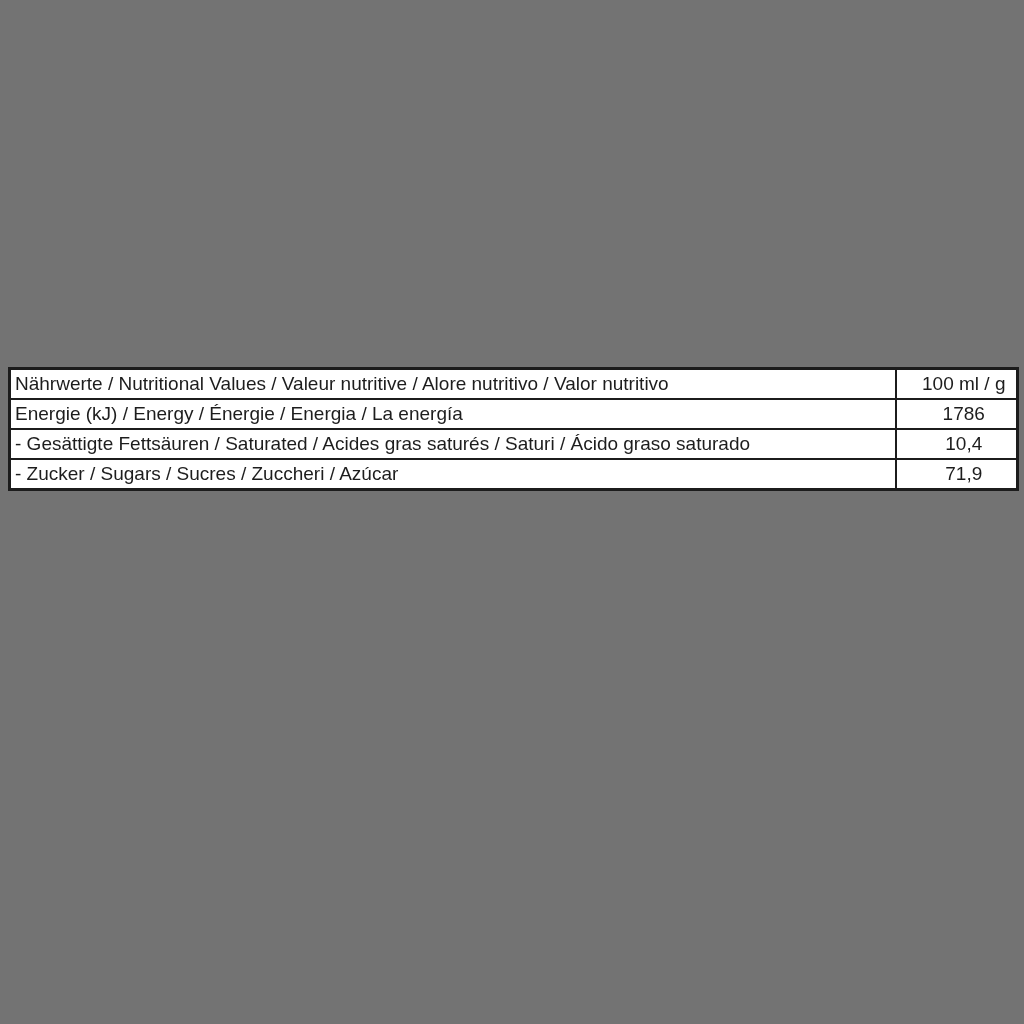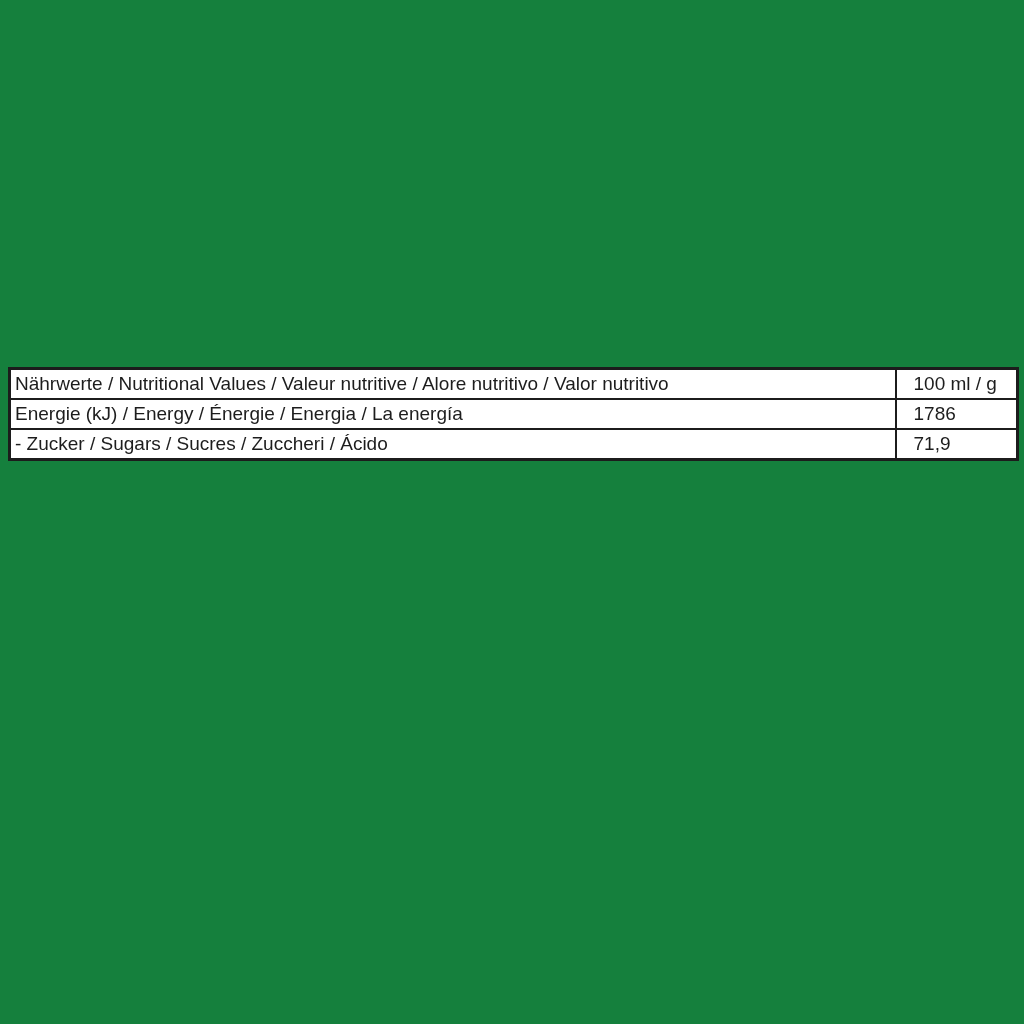--- a/index.html
+++ b/index.html
@@ -7,21 +7,21 @@
     padding: 0;
     width: 1024px;
     height: 1024px;
     background: #ffffff;
     font-family: "Liberation Sans", sans-serif;
   }
   .page {
     position: relative;
     width: 1024px;
     height: 1024px;
-    background: #15803d;
+    background: #737373;
     overflow: hidden;
   }
   table.nutrition {
     position: absolute;
     top: 367px;
     left: 8px;
     width: 1008px;
     border-collapse: collapse;
     table-layout: fixed;
     border: 3px solid #1c1c1c;
@@ -33,39 +33,43 @@
     font-size: 19px;
     line-height: 28px;
     color: #1d1d1d;
     white-space: nowrap;
     overflow: hidden;
     vertical-align: middle;
     background: #ffffff;
   }
   table.nutrition col.label-col { width: 886px; }
   table.nutrition col.value-col { width: 122px; }
-  table.nutrition td.value-cell { padding-left: 17px; }
+  table.nutrition td.value-cell { padding-left: 17px; text-align: center; }
 </style>
 </head>
 <body>
 
 <div class="page">
   <table class="nutrition">
     <colgroup>
       <col class="label-col">
       <col class="value-col">
     </colgroup>
     <tbody>
       <tr>
         <td>Nährwerte / Nutritional Values / Valeur nutritive / Alore nutritivo / Valor nutritivo</td>
         <td class="value-cell">100 ml / g</td>
       </tr>
       <tr>
         <td>Energie (kJ) / Energy / Énergie / Energia / La energía</td>
         <td class="value-cell">1786</td>
       </tr>
       <tr>
-        <td>- Zucker / Sugars / Sucres / Zuccheri / Ácido</td>
+        <td>- Gesättigte Fettsäuren / Saturated / Acides gras saturés / Saturi / Ácido graso saturado</td>
+        <td class="value-cell">10,4</td>
+      </tr>
+      <tr>
+        <td>- Zucker / Sugars / Sucres / Zuccheri / Azúcar</td>
         <td class="value-cell">71,9</td>
       </tr>
     </tbody>
   </table>
 </div>
 
 </body></html>

